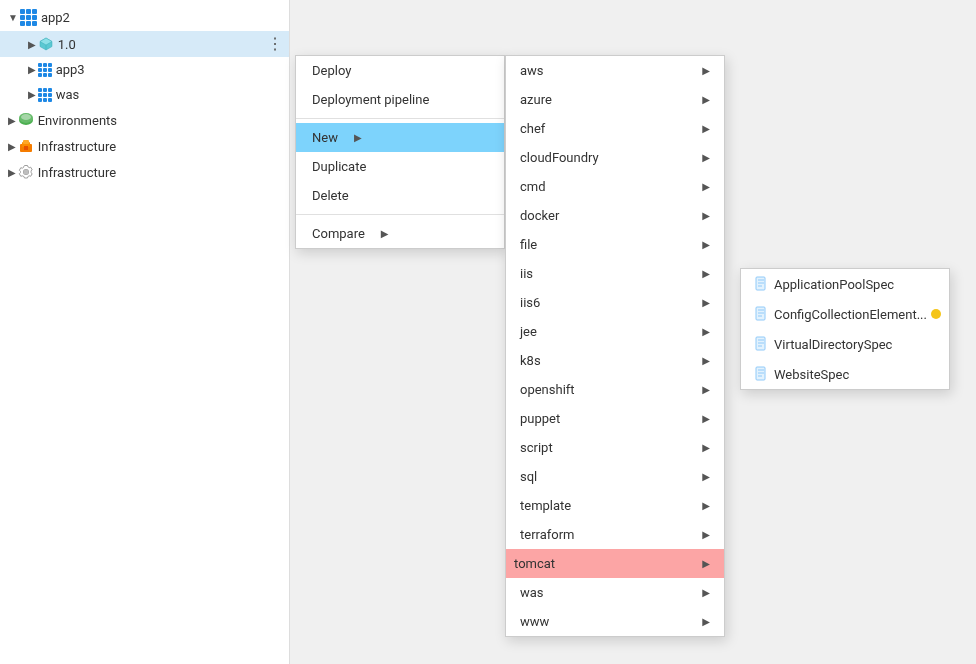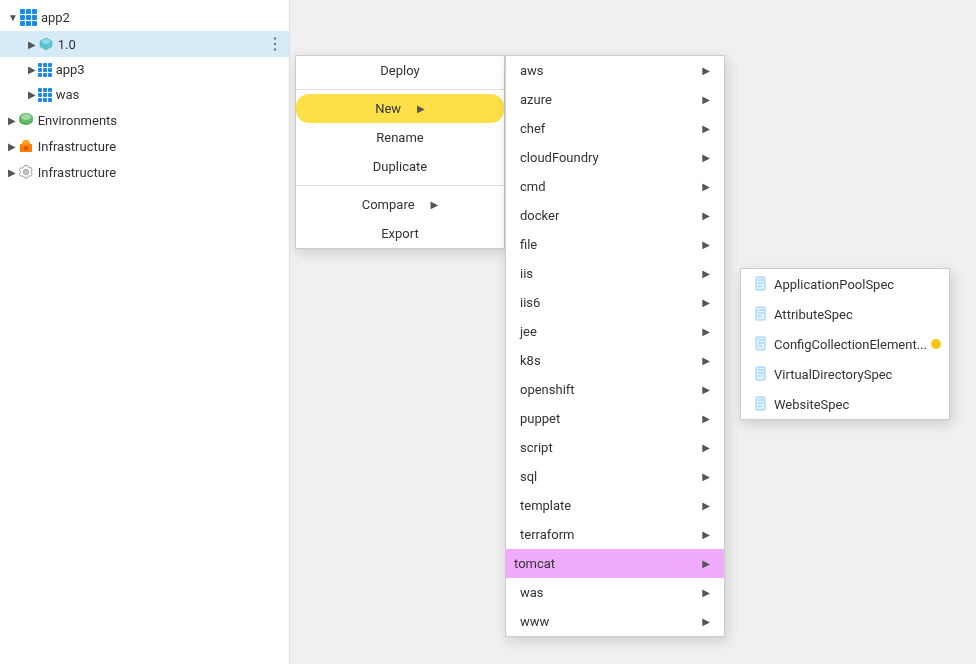--- a/index.html
+++ b/index.html
@@ -105,24 +105,24 @@
       box-shadow: 2px 4px 12px rgba(0,0,0,0.15);
       min-width: 180px;
       z-index: 100;
     }
     .menu-item {
       padding: 7px 16px;
       cursor: pointer;
       color: #333;
       display: flex;
       align-items: center;
-      justify-content: center;
+      justify-content: flex-start;
       white-space: nowrap;
     }
-    .menu-item.active { background: #fde047; border-radius: 13px; }
+    .menu-item.active { background: #7dd3fc; }
     .menu-divider {
       height: 1px;
       background: #e0e0e0;
       margin: 4px 0;
     }
     .menu-arrow {
       color: #555;
       font-size: 10px;
       margin-left: 16px;
     }
@@ -296,39 +296,39 @@
     </span>
     <span>Infrastructure</span>
   </div>
 
 </div>
 
 <div class="context-menu" style="left: 295px; top: 55px; width: 210px;">
   <div class="menu-item">
     <span>Deploy</span>
   </div>
+  <div class="menu-item">
+    <span>Deployment pipeline</span>
+  </div>
   <div class="menu-divider"></div>
   <div class="menu-item active">
     <span>New</span>
     <span class="menu-arrow">▶</span>
   </div>
   <div class="menu-item">
-    <span>Rename</span>
+    <span>Duplicate</span>
   </div>
   <div class="menu-item">
-    <span>Duplicate</span>
+    <span>Delete</span>
   </div>
   <div class="menu-divider"></div>
   <div class="menu-item">
     <span>Compare</span>
     <span class="menu-arrow">▶</span>
   </div>
-  <div class="menu-item">
-    <span>Export</span>
-  </div>
 </div>
 
 <div class="context-menu" style="left: 505px; top: 55px; width: 220px; max-height: 600px; overflow: hidden;">
 
   <div class="submenu-item">
     <span class="submenu-item-label">aws</span>
     <span class="menu-arrow">▶</span>
   </div>
   <div class="submenu-item">
     <span class="submenu-item-label">azure</span>
@@ -387,21 +387,21 @@
     <span class="menu-arrow">▶</span>
   </div>
   <div class="submenu-item">
     <span class="submenu-item-label">template</span>
     <span class="menu-arrow">▶</span>
   </div>
   <div class="submenu-item">
     <span class="submenu-item-label">terraform</span>
     <span class="menu-arrow">▶</span>
   </div>
-  <div class="submenu-item" style="background:#f0abfc;padding-left:8px;">
+  <div class="submenu-item" style="background:#fca5a5;padding-left:8px;">
     <span class="submenu-item-label">tomcat</span>
     <span class="menu-arrow">▶</span>
   </div>
   <div class="submenu-item">
     <span class="submenu-item-label">was</span>
     <span class="menu-arrow">▶</span>
   </div>
   <div class="submenu-item">
     <span class="submenu-item-label">www</span>
     <span class="menu-arrow">▶</span>
@@ -416,62 +416,51 @@
           <rect x="1" y="1" width="9" height="13" rx="1" fill="#e3f2fd" stroke="#90caf9" stroke-width="1"></rect>
           <line x1="3" y1="4" x2="9" y2="4" stroke="#90caf9" stroke-width="1"></line>
           <line x1="3" y1="7" x2="9" y2="7" stroke="#90caf9" stroke-width="1"></line>
           <line x1="3" y1="10" x2="7" y2="10" stroke="#90caf9" stroke-width="1"></line>
         </svg>
     </span>
     <span class="submenu-item-label">ApplicationPoolSpec</span>
   </div>
 
 
+
   <div class="submenu-item">
     <span class="icon-file">
       <svg viewBox="0 0 13 16">
           <rect x="1" y="1" width="9" height="13" rx="1" fill="#e3f2fd" stroke="#90caf9" stroke-width="1"></rect>
           <line x1="3" y1="4" x2="9" y2="4" stroke="#90caf9" stroke-width="1"></line>
           <line x1="3" y1="7" x2="9" y2="7" stroke="#90caf9" stroke-width="1"></line>
           <line x1="3" y1="10" x2="7" y2="10" stroke="#90caf9" stroke-width="1"></line>
         </svg>
     </span>
-    <span class="submenu-item-label">AttributeSpec</span>
+    <span class="submenu-item-label">ConfigCollectionElement...</span>
+    <span class="yellow-dot"></span>
   </div>
 
   <div class="submenu-item">
     <span class="icon-file">
       <svg viewBox="0 0 13 16">
           <rect x="1" y="1" width="9" height="13" rx="1" fill="#e3f2fd" stroke="#90caf9" stroke-width="1"></rect>
           <line x1="3" y1="4" x2="9" y2="4" stroke="#90caf9" stroke-width="1"></line>
           <line x1="3" y1="7" x2="9" y2="7" stroke="#90caf9" stroke-width="1"></line>
           <line x1="3" y1="10" x2="7" y2="10" stroke="#90caf9" stroke-width="1"></line>
         </svg>
     </span>
-    <span class="submenu-item-label">ConfigCollectionElement...</span>
-    <span class="yellow-dot"></span>
-  </div>
+    <span class="submenu-item-label">VirtualDirectorySpec</span>
+  </div>
+
 
   <div class="submenu-item">
     <span class="icon-file">
       <svg viewBox="0 0 13 16">
           <rect x="1" y="1" width="9" height="13" rx="1" fill="#e3f2fd" stroke="#90caf9" stroke-width="1"></rect>
           <line x1="3" y1="4" x2="9" y2="4" stroke="#90caf9" stroke-width="1"></line>
           <line x1="3" y1="7" x2="9" y2="7" stroke="#90caf9" stroke-width="1"></line>
           <line x1="3" y1="10" x2="7" y2="10" stroke="#90caf9" stroke-width="1"></line>
         </svg>
     </span>
-    <span class="submenu-item-label">VirtualDirectorySpec</span>
-  </div>
-
-
-  <div class="submenu-item">
-    <span class="icon-file">
-      <svg viewBox="0 0 13 16">
-          <rect x="1" y="1" width="9" height="13" rx="1" fill="#e3f2fd" stroke="#90caf9" stroke-width="1"></rect>
-          <line x1="3" y1="4" x2="9" y2="4" stroke="#90caf9" stroke-width="1"></line>
-          <line x1="3" y1="7" x2="9" y2="7" stroke="#90caf9" stroke-width="1"></line>
-          <line x1="3" y1="10" x2="7" y2="10" stroke="#90caf9" stroke-width="1"></line>
-        </svg>
-    </span>
     <span class="submenu-item-label">WebsiteSpec</span>
   </div>
 </div>
 
 </body></html>

